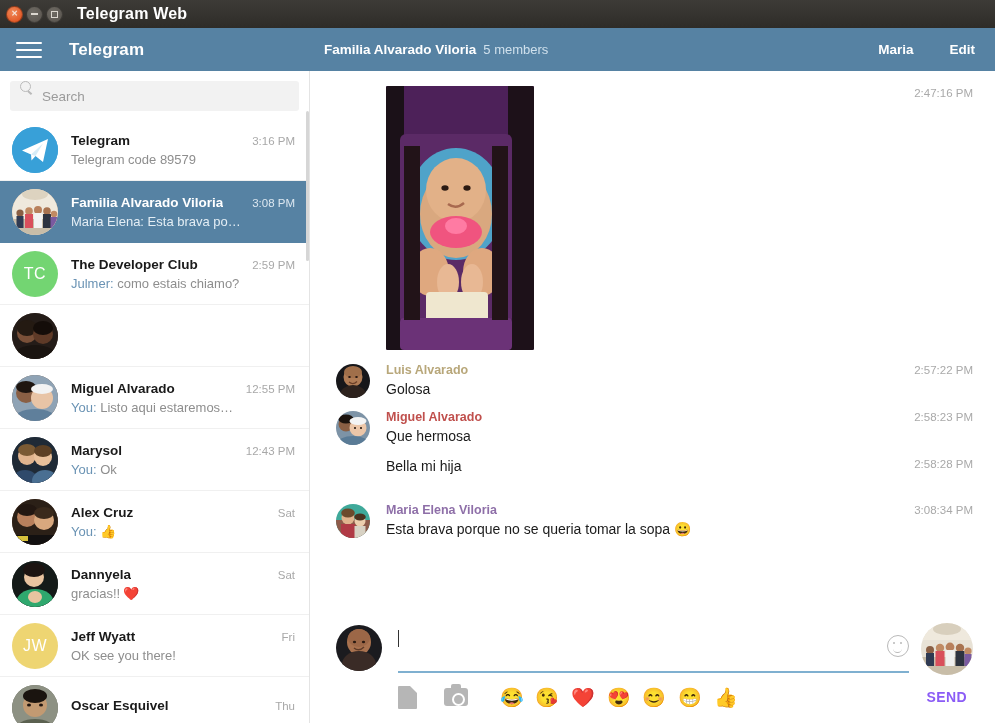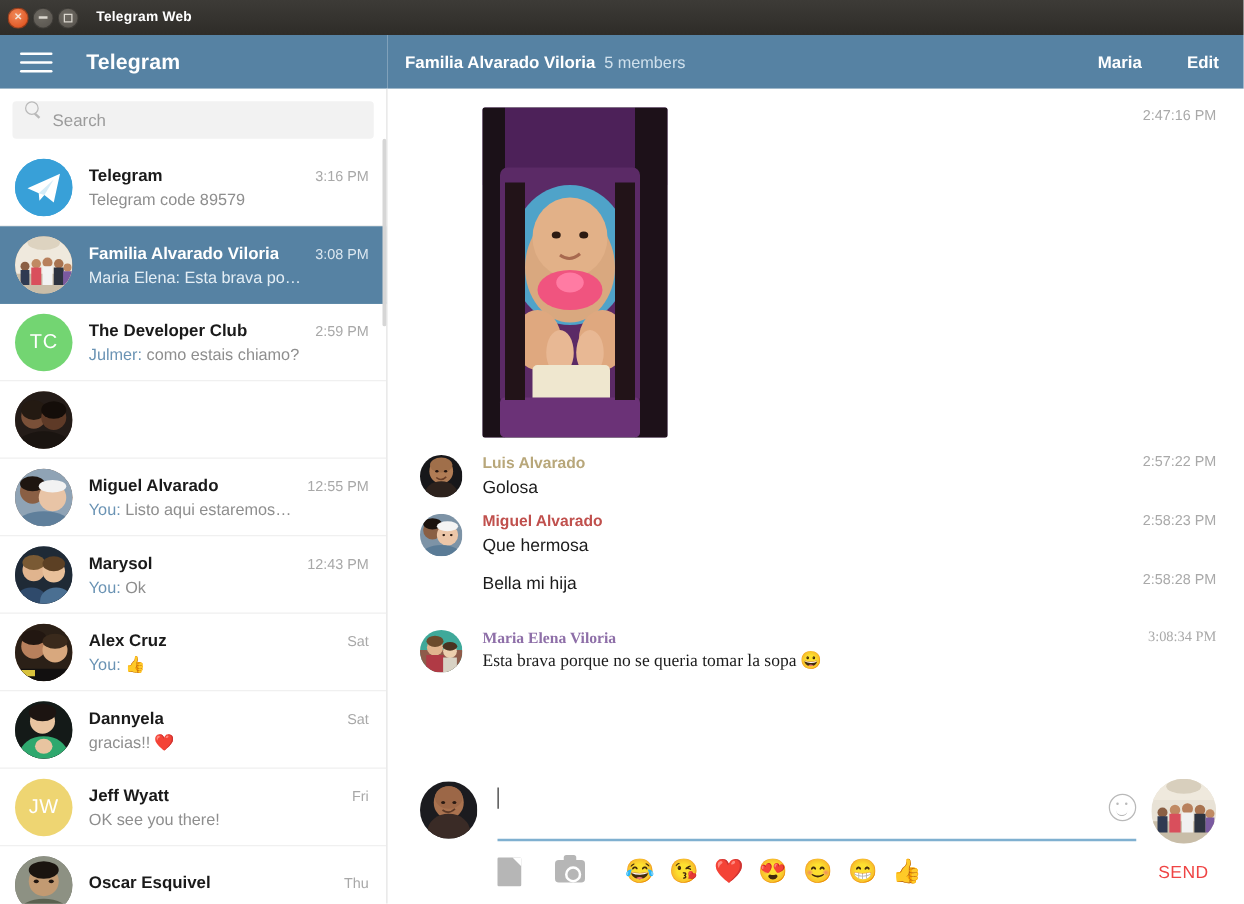--- a/index.html
+++ b/index.html
@@ -26,21 +26,21 @@
     border:1px solid rgba(0,0,0,.35);
   }
   .win-btn.close{ background:radial-gradient(circle at 40% 35%,#f08a5a,#dd4814); }
   .win-btn.min{ background:radial-gradient(circle at 40% 35%,#6f6b64,#56524c); }
   .win-btn.max{ background:radial-gradient(circle at 40% 35%,#6f6b64,#56524c); }
   .win-btn .g{ font-size:8px; font-weight:bold; opacity:.9; }
   .win-btn.min .g{ display:block; width:7px; height:1.5px; background:#e8e3dc; }
   .win-btn.max .g{ display:block; width:7px; height:7px; border:1.5px solid #e8e3dc; }
   .title-text{
     margin-left:14px; color:#ffffff;
-    font-size:11px; font-weight:bold;
+    font-size:16px; font-weight:bold;
     letter-spacing:.2px;
   }
 
   
   .app{ width:995px; height:695px; display:flex; flex-direction:column; }
   .topbars{ height:43px; display:flex; }
 
   .tg-left-bar{
     width:310px; background:#5682a3;
     display:flex; align-items:center; padding-left:16px;
@@ -231,21 +231,21 @@
   .cam-ico::after{
     content:""; position:absolute; left:50%; top:50%;
     width:9px; height:9px; margin:-4.5px 0 0 -4.5px;
     border:2px solid #fff; border-radius:50%;
   }
   .emo-btn{
     font-size:19px; margin-right:12px; cursor:pointer; line-height:1;
   }
   .tb-spacer{ flex:1; }
   .send-btn{
-    color:#ef4444; font-size:14px; font-weight:normal; letter-spacing:.4px;
+    color:#8b5cf6; font-size:14px; font-weight:bold; letter-spacing:.4px;
     cursor:pointer; padding:4px 6px;
   }
 
   
   .ph{ position:absolute; inset:0; }
 </style>
 </head>
 <body>
 
 <div class="titlebar">
@@ -540,21 +540,21 @@
             </div>
             <div class="msg-time">2:58:23 PM</div>
           </div>
           <div class="msg" style="margin-bottom: 10px;">
             <div class="msg-av empty"></div>
             <div class="msg-body">
               <div class="msg-text">Bella mi hija</div>
             </div>
             <div class="msg-time">2:58:28 PM</div>
           </div>
-          <div class="msg" style="margin-bottom: 10px; font-family: Liberation Serif, serif;">
+          <div class="msg" style="margin-bottom: 10px;">
             <div class="msg-av">
               <svg class="ph" viewBox="0 0 34 34" preserveAspectRatio="none">
                 <rect width="34" height="34" fill="#3fa99a"></rect>
                 <rect y="16" width="34" height="18" fill="#8e5b4a"></rect>
                 <circle cx="12" cy="14" r="6.5" fill="#e0b48e"></circle>
                 <ellipse cx="12" cy="9" rx="6.8" ry="4.5" fill="#6b4a2c"></ellipse>
                 <rect x="5" y="20" width="14" height="14" fill="#b03a45"></rect>
                 <circle cx="24" cy="17" r="5.5" fill="#eccfae"></circle>
                 <ellipse cx="24" cy="13" rx="5.8" ry="3.5" fill="#4a3320"></ellipse>
                 <rect x="18.5" y="22" width="11" height="12" fill="#d8d2c4"></rect>

